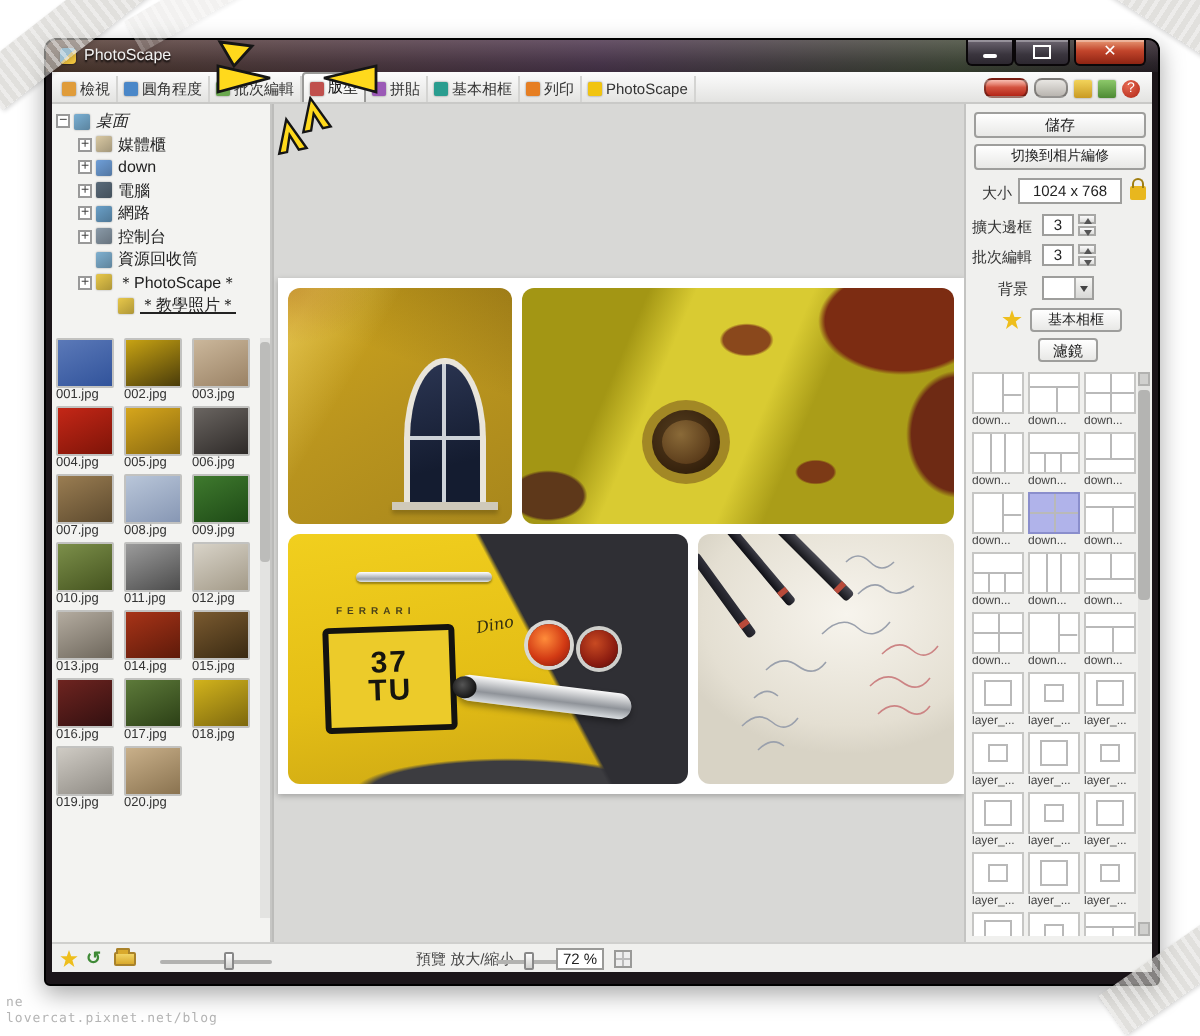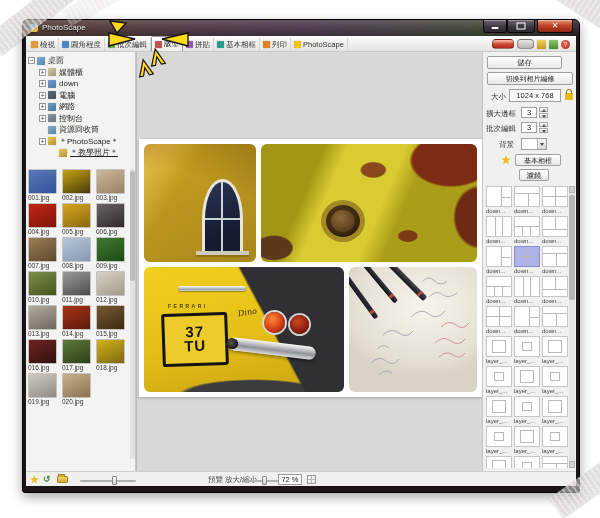--- a/index.html
+++ b/index.html
@@ -136,21 +136,21 @@
   .pen.p2{left:26px;top:-14px;width:6px;height:68px;background:linear-gradient(90deg,#141418,#4a4a54);transform:rotate(-45deg);}
   .pen.p3{left:-4px;top:12px;width:5px;height:50px;background:linear-gradient(90deg,#1a1a20,#30303a);transform:rotate(-36deg);}
   .pen:after{content:'';position:absolute;left:0;bottom:6px;width:100%;height:3px;background:#b84a3a;}
   .scribbles{position:absolute;inset:0;}
 
   
   #rightpanel{position:absolute;left:456px;top:16px;width:94px;height:419px;background:#f0f0ee;
     border-left:1px solid #c4c4c2;box-sizing:border-box;}
   .rbtn{position:absolute;border:1px solid #9e9e9c;border-radius:2px;background:linear-gradient(#ffffff,#e8e8e6);
     font-size:7.5px;color:#222;text-align:center;line-height:12px;box-sizing:border-box;}
-  #btn-save{left:4px;top:4px;width:75px;height:13px;}
+  #btn-save{left:4px;top:4px;width:86px;height:13px;}
   #btn-switch{left:4px;top:20px;width:86px;height:13px;font-size:7px;}
   .rlabel{position:absolute;font-size:7.5px;color:#333;white-space:nowrap;}
   .rinput{position:absolute;background:#fff;border:1px solid #9e9e9c;font-size:7.5px;color:#222;
     text-align:center;box-sizing:border-box;}
   .spin{position:absolute;width:9px;height:11px;}
   .spin .up,.spin .dn{position:absolute;left:0;width:9px;height:5px;background:linear-gradient(#fbfbfb,#dcdcda);
     border:1px solid #a8a8a6;box-sizing:border-box;}
   .spin .up{top:0;} .spin .dn{bottom:0;}
   .spin i{position:absolute;left:2px;width:0;height:0;border-left:2px solid transparent;border-right:2px solid transparent;}
   .spin .up i{top:1px;border-bottom:3px solid #555;}
@@ -265,21 +265,21 @@
       <div id="badges">
         <div class="pill red"></div>
         <div class="pill gray"></div>
         <div class="sq home"></div>
         <div class="sq share"></div>
         <div class="help">?</div>
       </div>
 
       <div id="leftpanel">
         <div id="tree">
-            <div class="trow" style="padding-left: 0px;">
+            <div class="trow" style="padding-left: 0px; font-style: italic;">
               <span class="exp">−</span>
               <span class="ticon" style="background: linear-gradient(145deg, rgb(122, 176, 212), rgba(0, 0, 0, 0.25)), rgb(122, 176, 212);"></span>
               <span>桌面</span>
             </div>
             <div class="trow" style="padding-left: 11px;">
               <span class="exp">+</span>
               <span class="ticon" style="background: linear-gradient(145deg, rgb(217, 201, 163), rgba(0, 0, 0, 0.25)), rgb(217, 201, 163);"></span>
               <span>媒體櫃</span>
             </div>
             <div class="trow" style="padding-left: 11px;">
@@ -645,14 +645,18 @@
   <svg class="arrow" style="left:134px;top:49px;transform:rotate(-12deg);" width="36" height="28" viewBox="0 0 36 28">
     <polygon points="3,25 10,9 17,25 13,25 10,17 7,25" fill="var(--arrow,#ffd91c)" stroke="#151515" stroke-width="1.2"></polygon>
     <polygon points="17,17 24,1 31,17 27,17 24,9 21,17" fill="var(--arrow,#ffd91c)" stroke="#151515" stroke-width="1.2"></polygon>
   </svg>
 
   <div class="tape tape-tl"></div>
   <div class="tape tape-tl2"></div>
   <div class="tape tape-tr"></div>
   <div class="tape tape-br"></div>
 
+  <div class="watermark">
+    <div>ne</div>
+    <div>lovercat.pixnet.net/blog</div>
+  </div>
 
 </div>
 
 </body></html>

